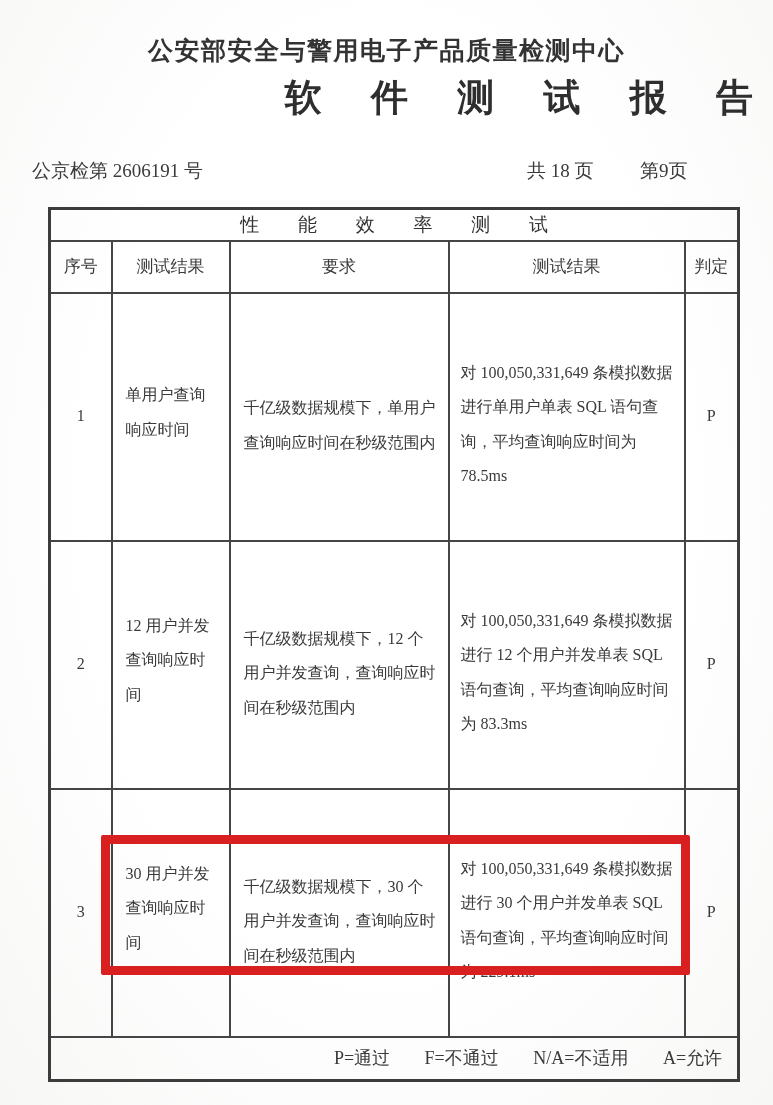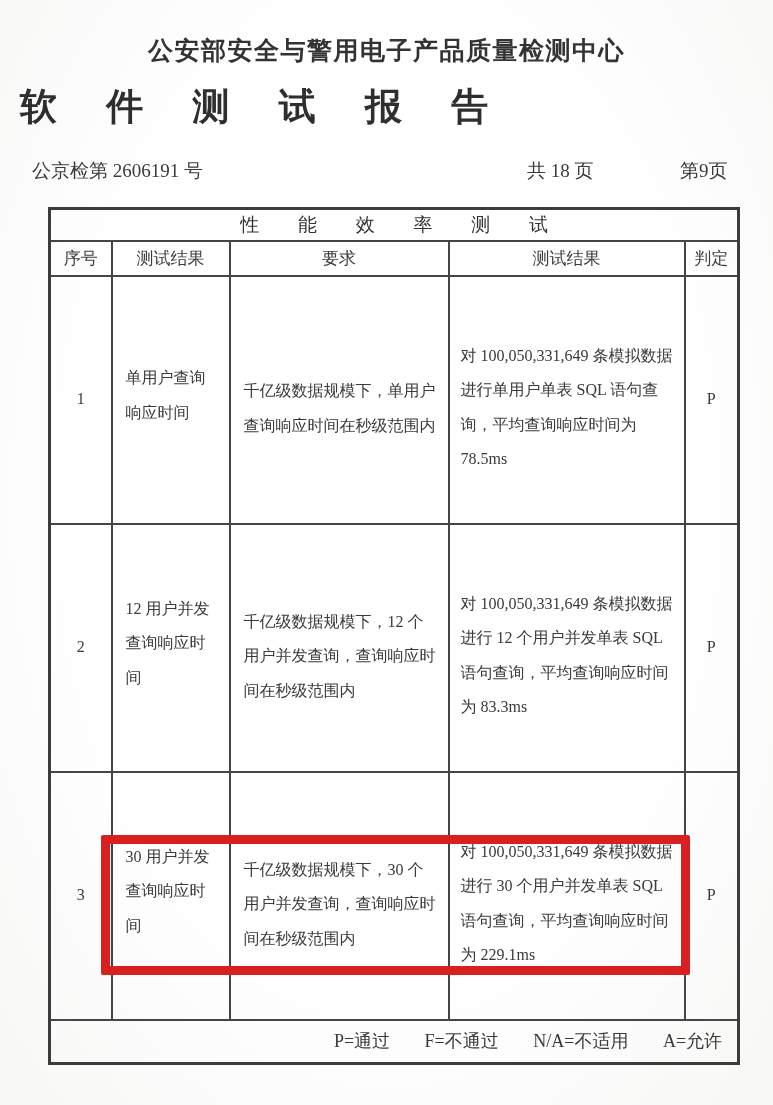--- a/index.html
+++ b/index.html
@@ -23,37 +23,37 @@
     position: absolute;
     top: 34px; left: 0; right: 0;
     text-align: center;
     font-size: 25px;
     font-weight: 600;
     letter-spacing: 1.5px;
     color: #333333;
   }
   .doc-title {
     position: absolute;
-    top: 82px; left: 0; right: 0;
-    text-align: left;
+    top: 73px; left: 0; right: 0;
+    text-align: right;
     font-size: 37px;
     font-weight: 700;
     letter-spacing: 20px;
     text-indent: 20px;
     color: #2e2e2e;
   }
   .doc-meta {
     position: absolute;
     top: 158px; left: 0; right: 0; height: 30px;
     font-size: 19px;
     color: #3a3a3a;
   }
   .doc-number  { position: absolute; left: 32px;  top: 0; }
   .total-pages { position: absolute; left: 527px; top: 0; }
-  .current-page{ position: absolute; left: 680px; top: 0; }
+  .current-page{ position: absolute; left: 640px; top: 0; }
 
   
   table.report {
     position: absolute;
     left: 48px; top: 207px;
     width: 689px;
     border-collapse: collapse;
     table-layout: fixed;
     color: #3a3a3a;
   }
@@ -65,21 +65,21 @@
   table.report { border: 3px solid #3c3c3c; }
   tr.title-row td {
     height: 32px;
     text-align: center;
     font-size: 19px;
     letter-spacing: 17px;
     text-indent: 17px;
     color: #333333;
   }
   tr.head-row th {
-    height: 35px;
+    height: 52px;
     text-align: center;
     font-size: 17px;
   }
   tr.data-row { height: 248px; }
   tr.data-row td { font-size: 16px; line-height: 2.15; }
   td.c-no      { text-align: center; font-size: 16px; }
   td.c-item    { padding: 0 14px 8px 13px; border-radius: 11px; }
   td.c-req     { padding: 18px 10px 0 13px; }
   td.c-res     { padding: 16px 8px 0 11px; }
   td.c-verdict { text-align: center; font-size: 17px; }

